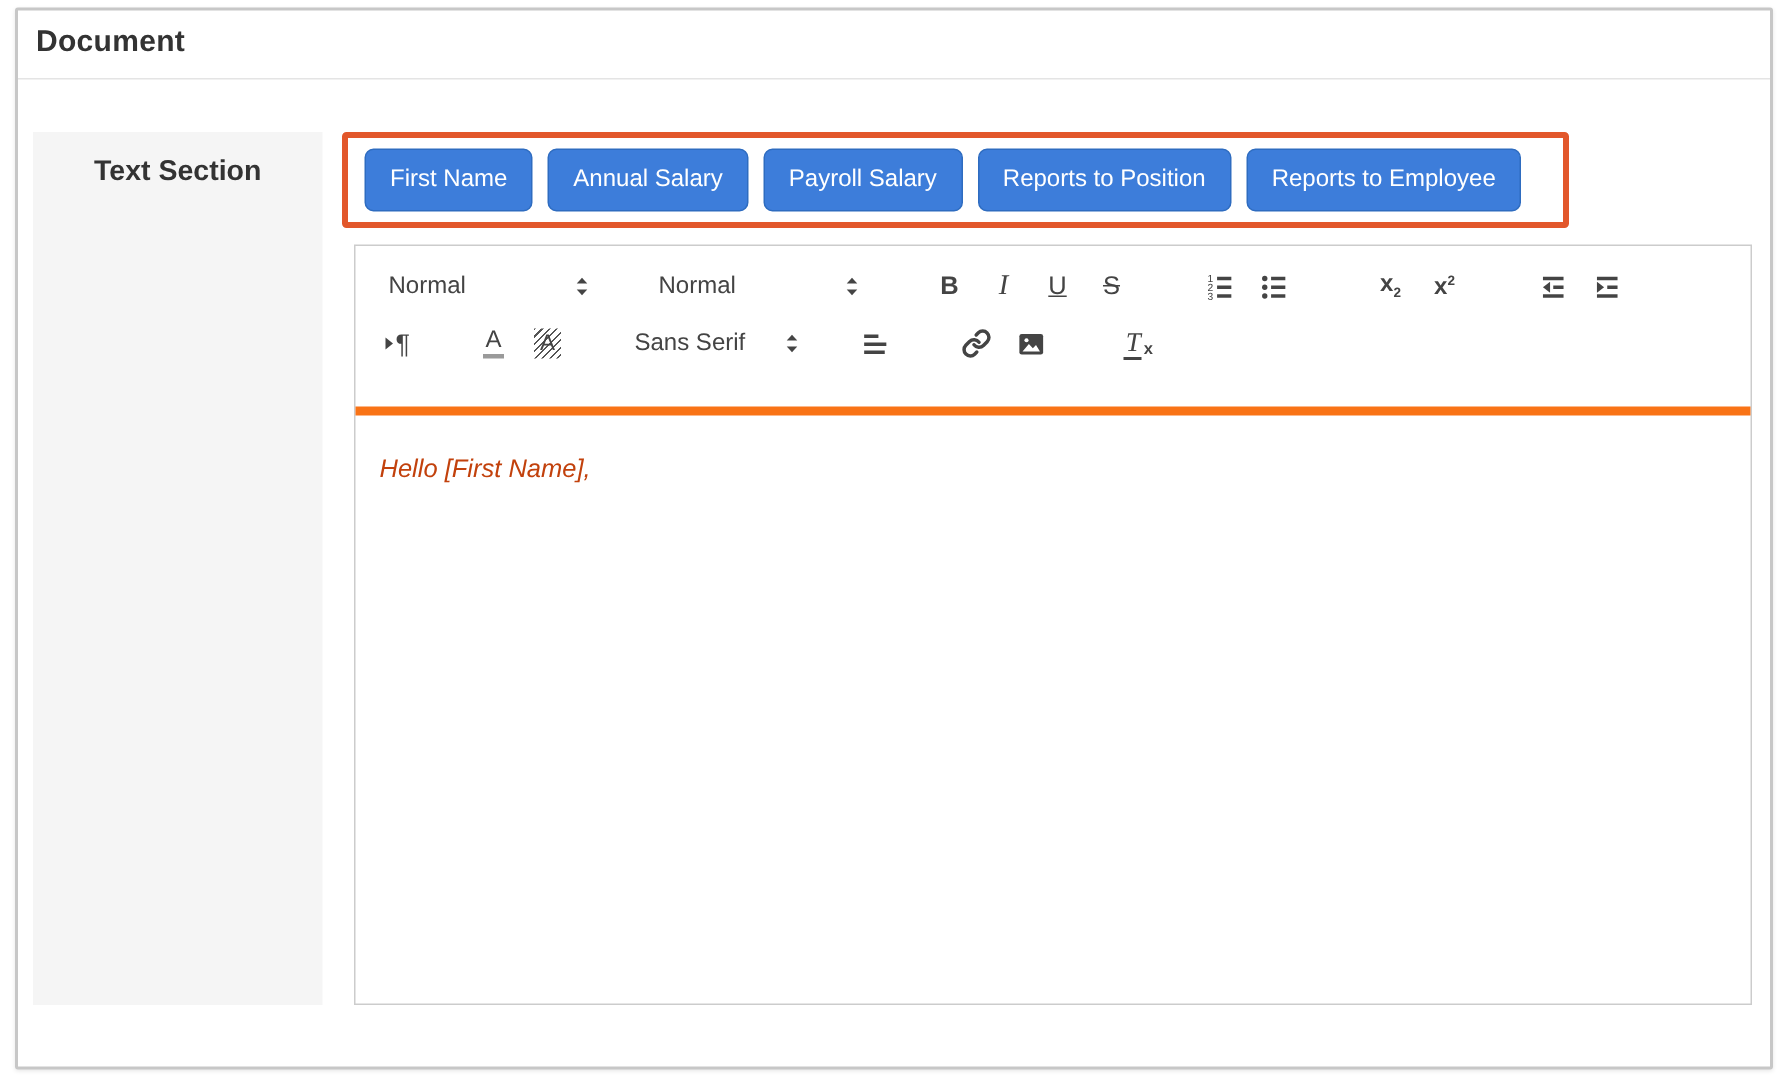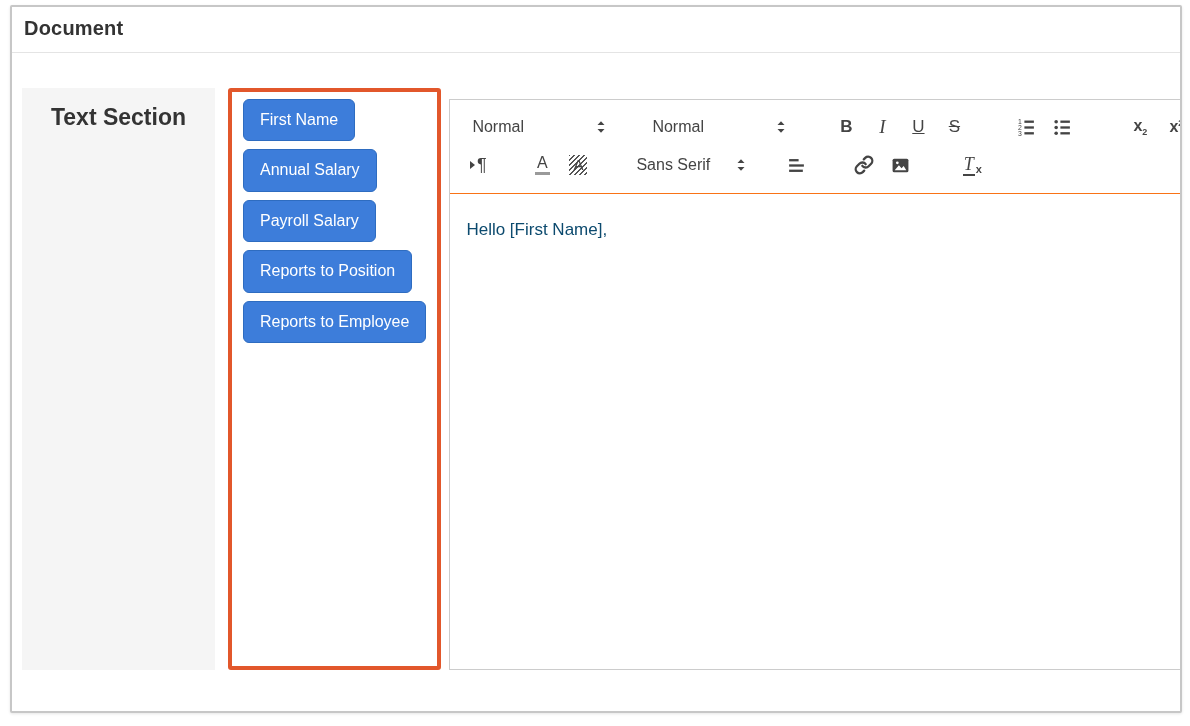--- a/index.html
+++ b/index.html
@@ -18,40 +18,40 @@
     background:#fff;overflow:hidden;
     box-shadow:0 1px 3px rgba(0,0,0,0.10);
   }
   .title-bar{padding:10px 12px 12px;}
   .page-title{font-size:20px;font-weight:700;color:#333;letter-spacing:.2px;}
   .divider{border-top:1px solid #e4e4e4;height:0;}
   .content{display:flex;gap:13px;padding:35px 12px 0 10px;height:617px;}
   .side-section{
     width:193px;background:#f5f5f5;flex-shrink:0;
     text-align:center;padding-top:16px;
-    font-size:23px;font-weight:700;color:#333;
-  }
-  .main-col{flex:1;display:flex;flex-direction:row;min-width:0;}
+    font-size:19px;font-weight:700;color:#333;
+  }
+  .main-col{flex:1;display:flex;flex-direction:column;min-width:0;}
   .fields{
     width:818px;border:4px solid var(--orange);border-radius:3px;
     padding:3px 6px;display:flex;flex-wrap:wrap;align-content:flex-start;
     background:#fff;
   }
   .mf-btn{
     margin:4px 5px;padding:9px 16px;
     background:var(--blue);border:1px solid var(--blue-border);border-radius:6px;
     color:#fff;font-size:16px;font-family:inherit;line-height:1.4;
     cursor:pointer;white-space:nowrap;
   }
   .editor{
     margin:11px 0 0 8px;flex:1;
     border:1px solid #ccc;background:#fff;
     display:flex;flex-direction:column;min-height:0;
   }
-  .toolbar{padding:8px 14px 9px;border-bottom:1px solid #f97316;color:var(--icon);}
+  .toolbar{padding:8px 14px 23px;border-bottom:6px solid #f97316;color:var(--icon);}
   .tb-row{display:flex;align-items:center;height:38px;}
   .picker{
     display:flex;align-items:center;justify-content:space-between;
     width:148px;padding:0 2px 0 8px;font-size:16px;color:var(--icon);cursor:pointer;
   }
   .picker.font{width:124px;margin-left:28px;text-align:right;}
   .picker.size{margin-left:32px;}
   .tb-btn{
     width:28px;height:26px;margin-right:8px;
     display:flex;align-items:center;justify-content:center;
@@ -70,21 +70,21 @@
     border-top:4px solid transparent;border-bottom:4px solid transparent;margin-right:2px;}
   .pilcrow{font-size:18px;line-height:1;}
   .colorA{font-size:16px;line-height:1;border-bottom:3px solid #9a9a9a;padding:0 2px 1px;}
   .bgA{
     font-size:15px;line-height:1;padding:2px 4px 3px;
     background:repeating-linear-gradient(135deg,#555 0,#555 1px,transparent 1px,transparent 3.5px);
   }
   .cleanT{font-family:"Liberation Serif",serif;font-style:italic;font-size:18px;
     line-height:1;border-bottom:2px solid var(--icon);padding:0 1px 1px;}
   .cleanX{font-size:11px;font-weight:700;margin-left:1px;margin-top:7px;}
-  .editor-body{flex:1;padding:24px 16px;font-size:17px;color:#0c4a6e;line-height:1.4;}
+  .editor-body{flex:1;padding:24px 16px;font-size:17px;color:#c2410c;line-height:1.4;font-style:italic;}
   svg{display:block;}
   .stk{stroke:var(--icon);stroke-width:2.2;}
   .fil{fill:var(--icon);}
 </style>
 </head>
 <body>
 
 <div class="window">
   <div class="title-bar">
     <div class="page-title">Document</div>

